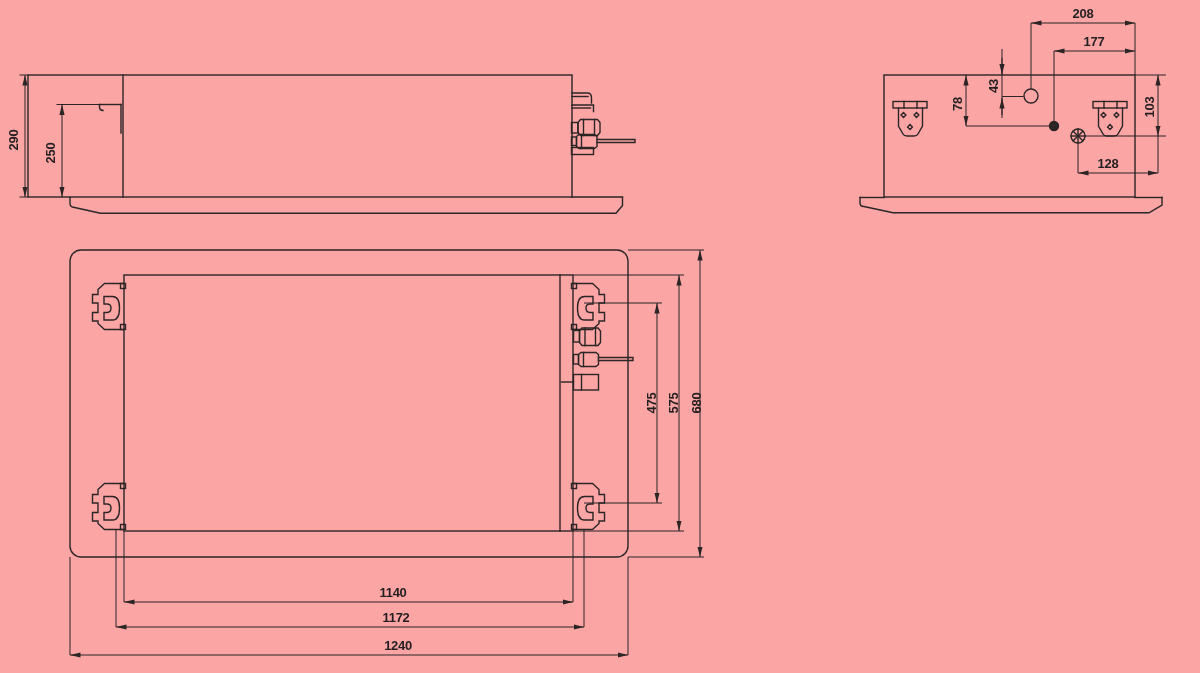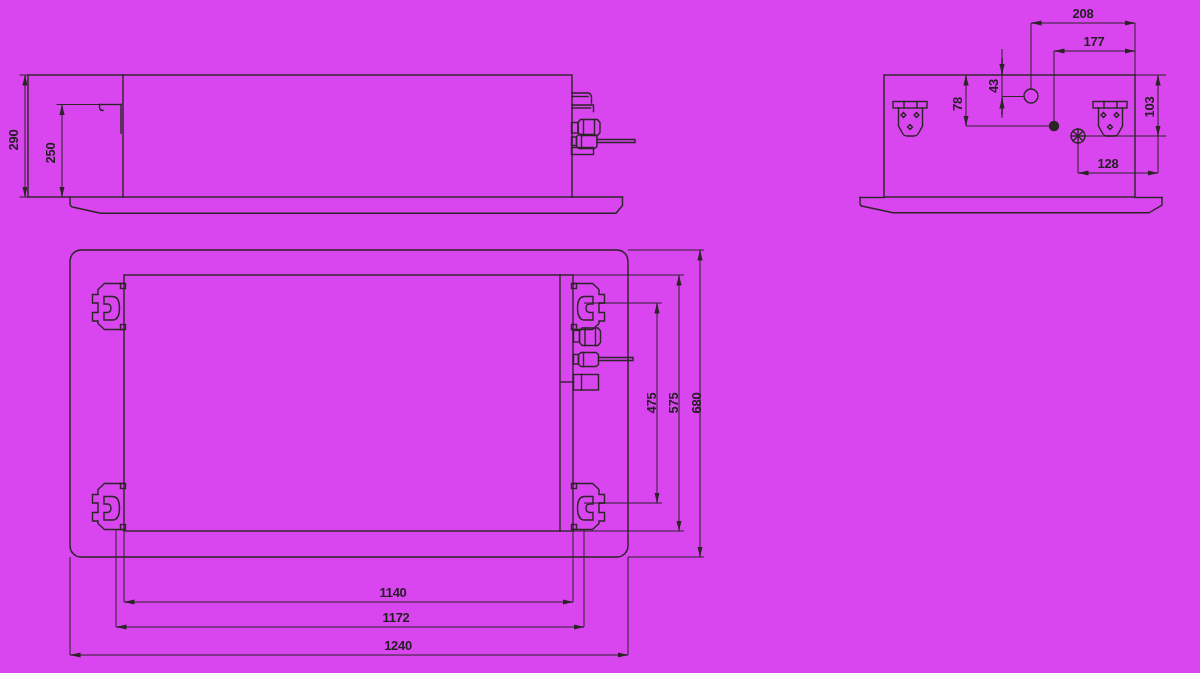--- a/index.html
+++ b/index.html
@@ -1,16 +1,16 @@
 <!DOCTYPE html>
 <html><head>
 <meta charset="utf-8">
 <style>
   html,body{margin:0;padding:0;background:#ffffff;}
-  .page{position:relative;width:1200px;height:673px;background:#d946ef;overflow:hidden;}
+  .page{position:relative;width:1200px;height:673px;background:#fca5a5;overflow:hidden;}
   svg{display:block;}
   .obj{stroke:#2b2526;stroke-width:1.4;fill:none;stroke-linecap:square;stroke-linejoin:miter;}
   .dim{stroke:#2b2526;stroke-width:1;fill:none;stroke-linecap:butt;}
   .lbl text{font-family:"Liberation Sans",sans-serif;font-weight:bold;font-size:13px;fill:#231f20;
             letter-spacing:-0.3px;text-anchor:middle;}
 </style>
 </head>
 <body>
 
 <div class="page">

